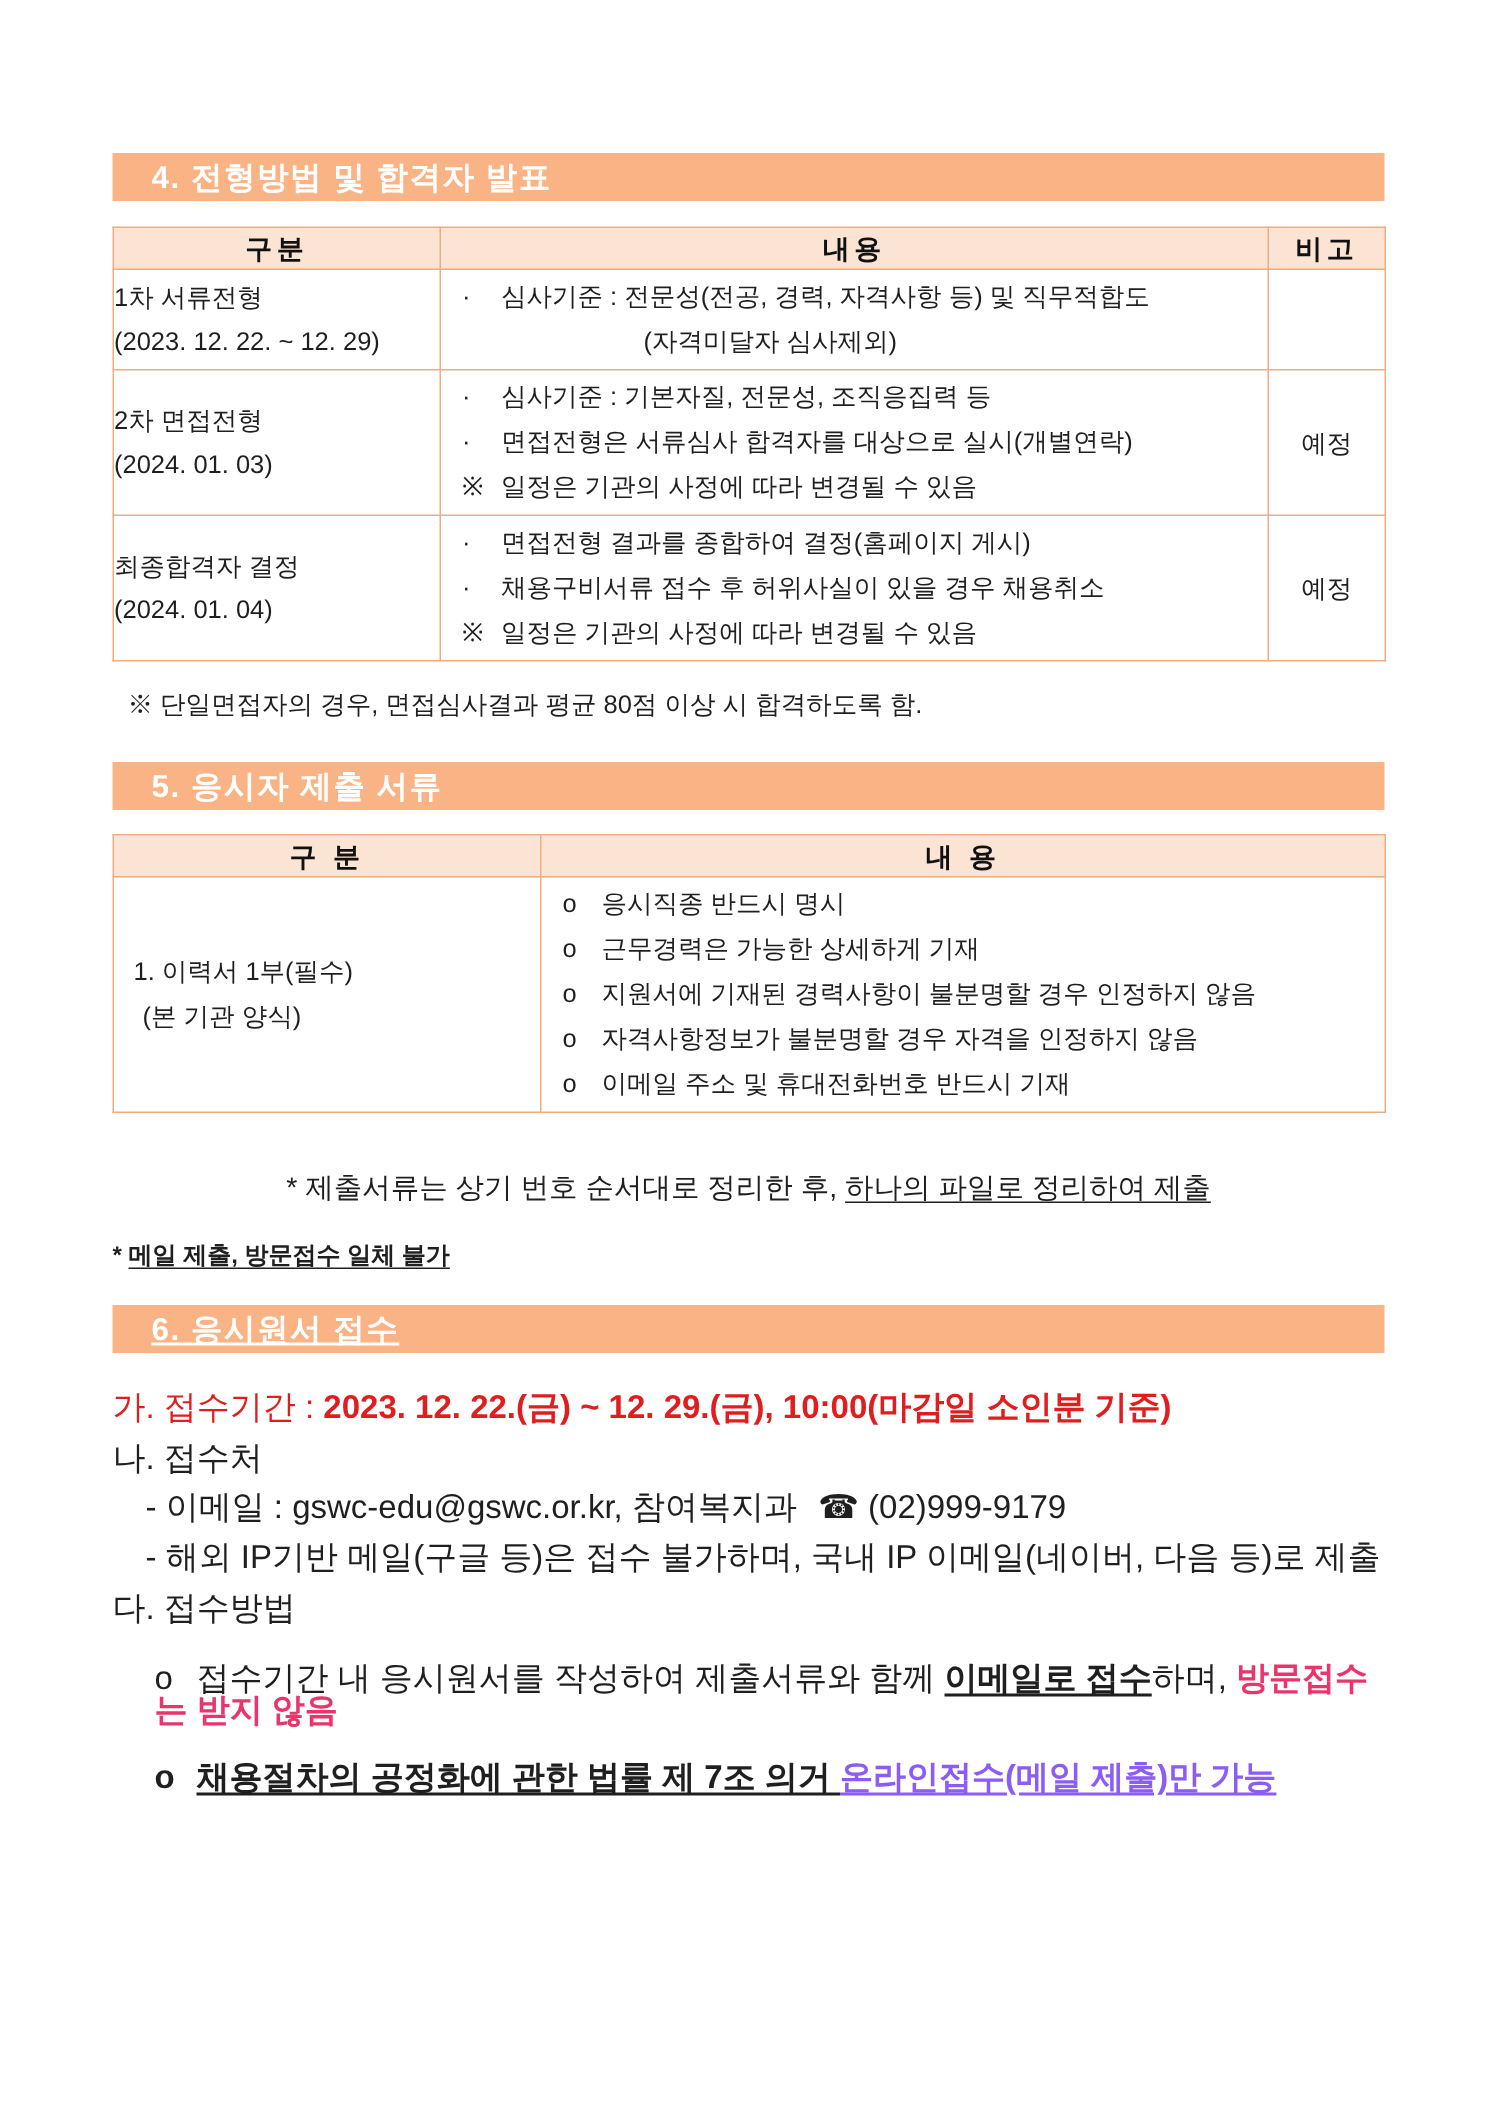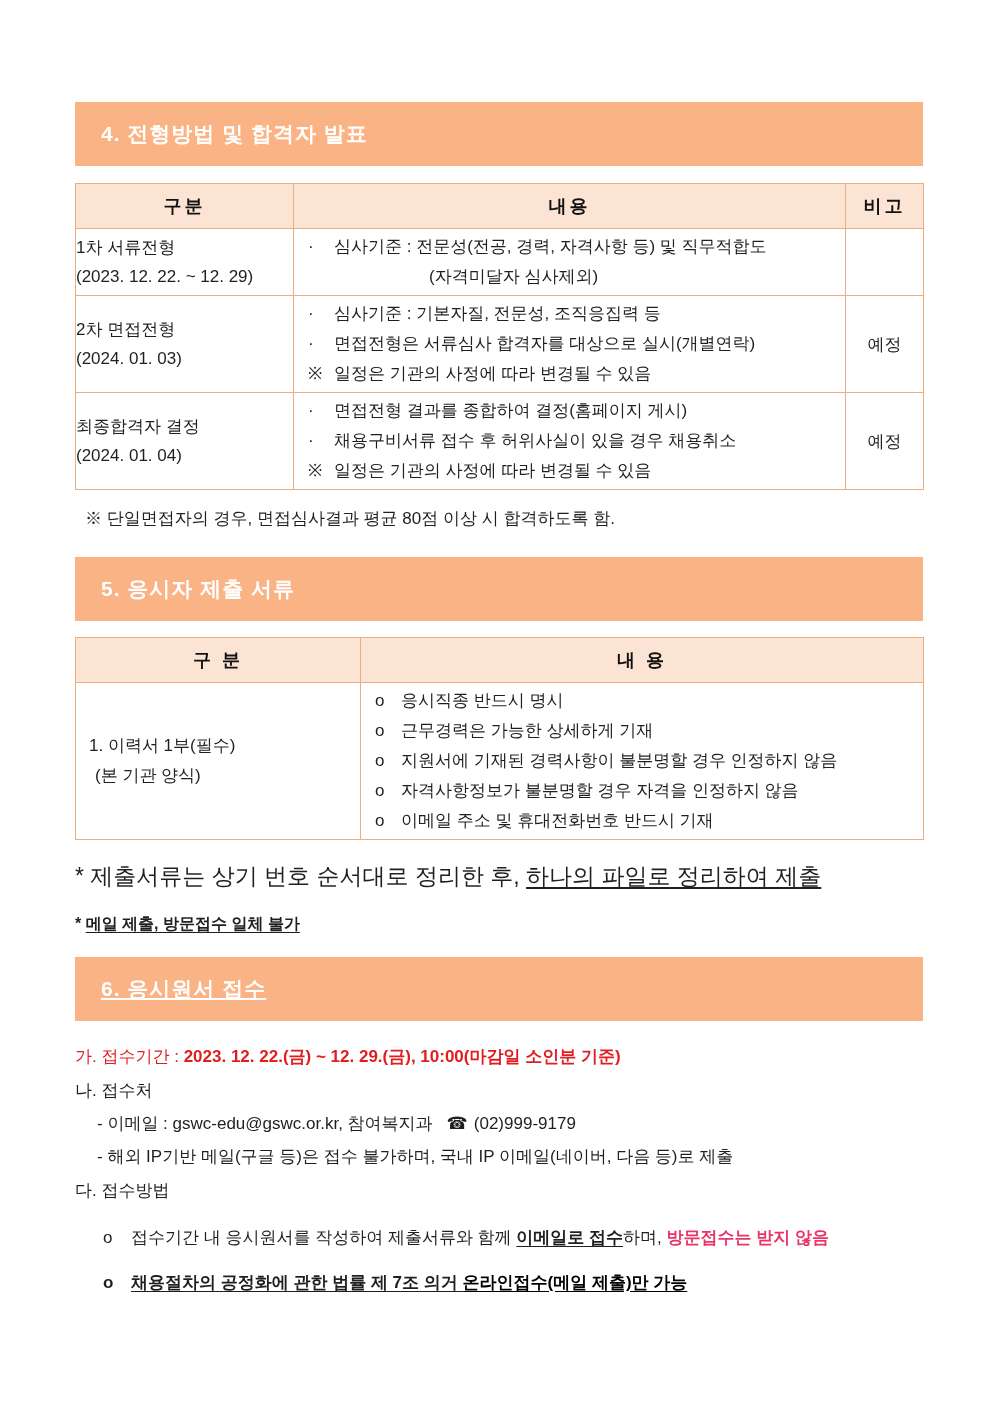--- a/index.html
+++ b/index.html
@@ -7,33 +7,33 @@
   body {
     width:992px; height:1403px; overflow:hidden;
     font-family:"Liberation Sans", sans-serif;
     color:#1f1f1f;
   }
   .page { padding:102px 69px 0 75px; width:992px; }
 
   
   .bar {
     background:#FAB384; color:#ffffff;
-    height:64px; display:flex; align-items:center;
+    height:32px; display:flex; align-items:center;
     padding-left:26px; font-size:21px; font-weight:bold;
     letter-spacing:1px;
   }
   .bar5 { margin-top:27px; }
   .bar6 { margin-top:22px;text-decoration:underline; }
 
   
   table { border-collapse:collapse; width:848px; table-layout:fixed; }
   td, th { border:1px solid #EFAC7E; }
   th {
     background:#FBE4D3; font-size:18px; font-weight:bold;
-    height:45px; text-align:center; letter-spacing:3px; color:#111;
+    height:28px; text-align:center; letter-spacing:3px; color:#111;
   }
   .t1 { margin-top:17px; }
   .t2 { margin-top:16px; }
 
   .cat {
     text-align:left; vertical-align:middle;
     font-size:17px; line-height:29px;
   }
   .content { vertical-align:middle; padding:3px 6px 3px 14px; }
   .cline { display:flex; line-height:30px; font-size:17px; }
@@ -50,34 +50,34 @@
   .r1 td { height:62px; }
   .r2 td { height:92px; }
   .r3 td { height:93px; }
   .s5r1 td { height:156px; }
   .s5r2 td { height:29px; }
   .s5r3 td { height:61px; }
   .s5r4 td { height:28px; }
 
   
   .footnote { margin:17px 0 0 10px; font-size:17px; }
-  .note1 { margin-top:21px; font-size:23px; }
+  .note1 { margin-top:37px; font-size:19px;text-align:center; }
   .note2 { margin-top:22px; font-size:16px; font-weight:bold; }
   .u { text-decoration:underline; text-underline-offset:3px; }
   .bold { font-weight:bold; }
 
-  .line { font-size:17px; line-height:21px; }
+  .line { font-size:22px; line-height:21px; }
   .ln-ga { margin-top:25px; color:#E01E20; }
   .ln-na { margin-top:13px; }
   .ln-o  { margin-top:14px; padding-left:28px; }
   .ln-dash { margin-top:12px; padding-left:22px; }
   .ln-da { margin-top:13px; }
   .ln-m1 { margin-top:26px; padding-left:28px; }
   .ln-m2 { margin-top:24px; padding-left:28px; font-weight:bold; }
-  .red  { color:#000000; }
+  .red  { color:#8b5cf6; }
   .pink { color:#E9356B; }
   .bullet-o { display:inline-block; width:28px; }
   .phone-ic { padding:0 6px 0 14px; }
 </style>
 </head>
 <body>
 
 <div class="page">
 
   <div class="bar">

